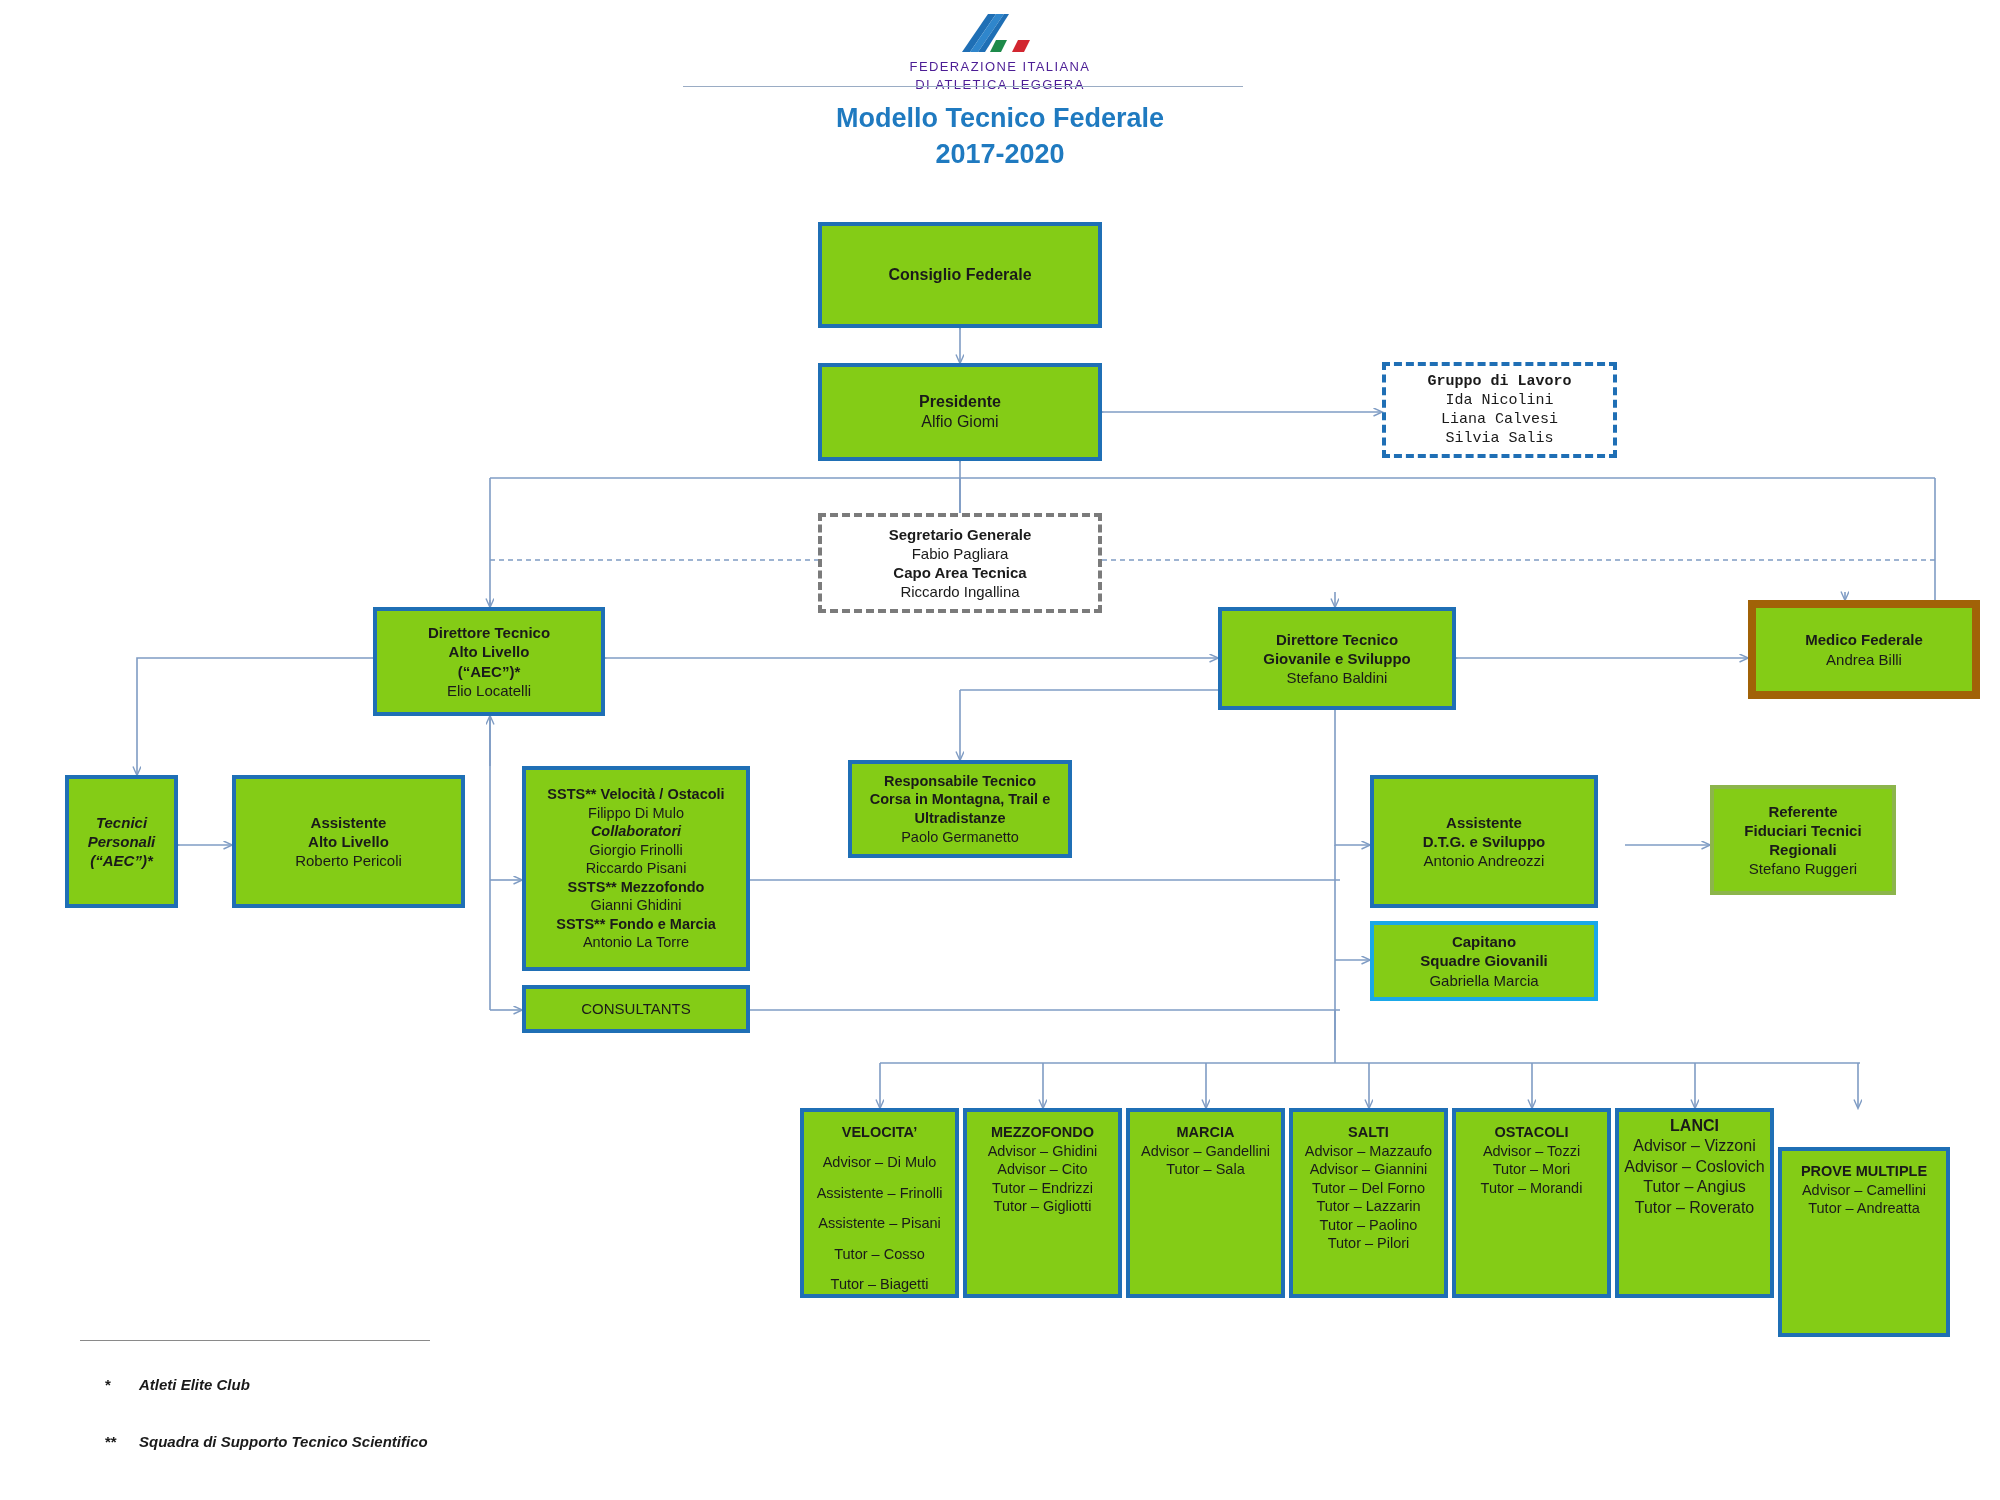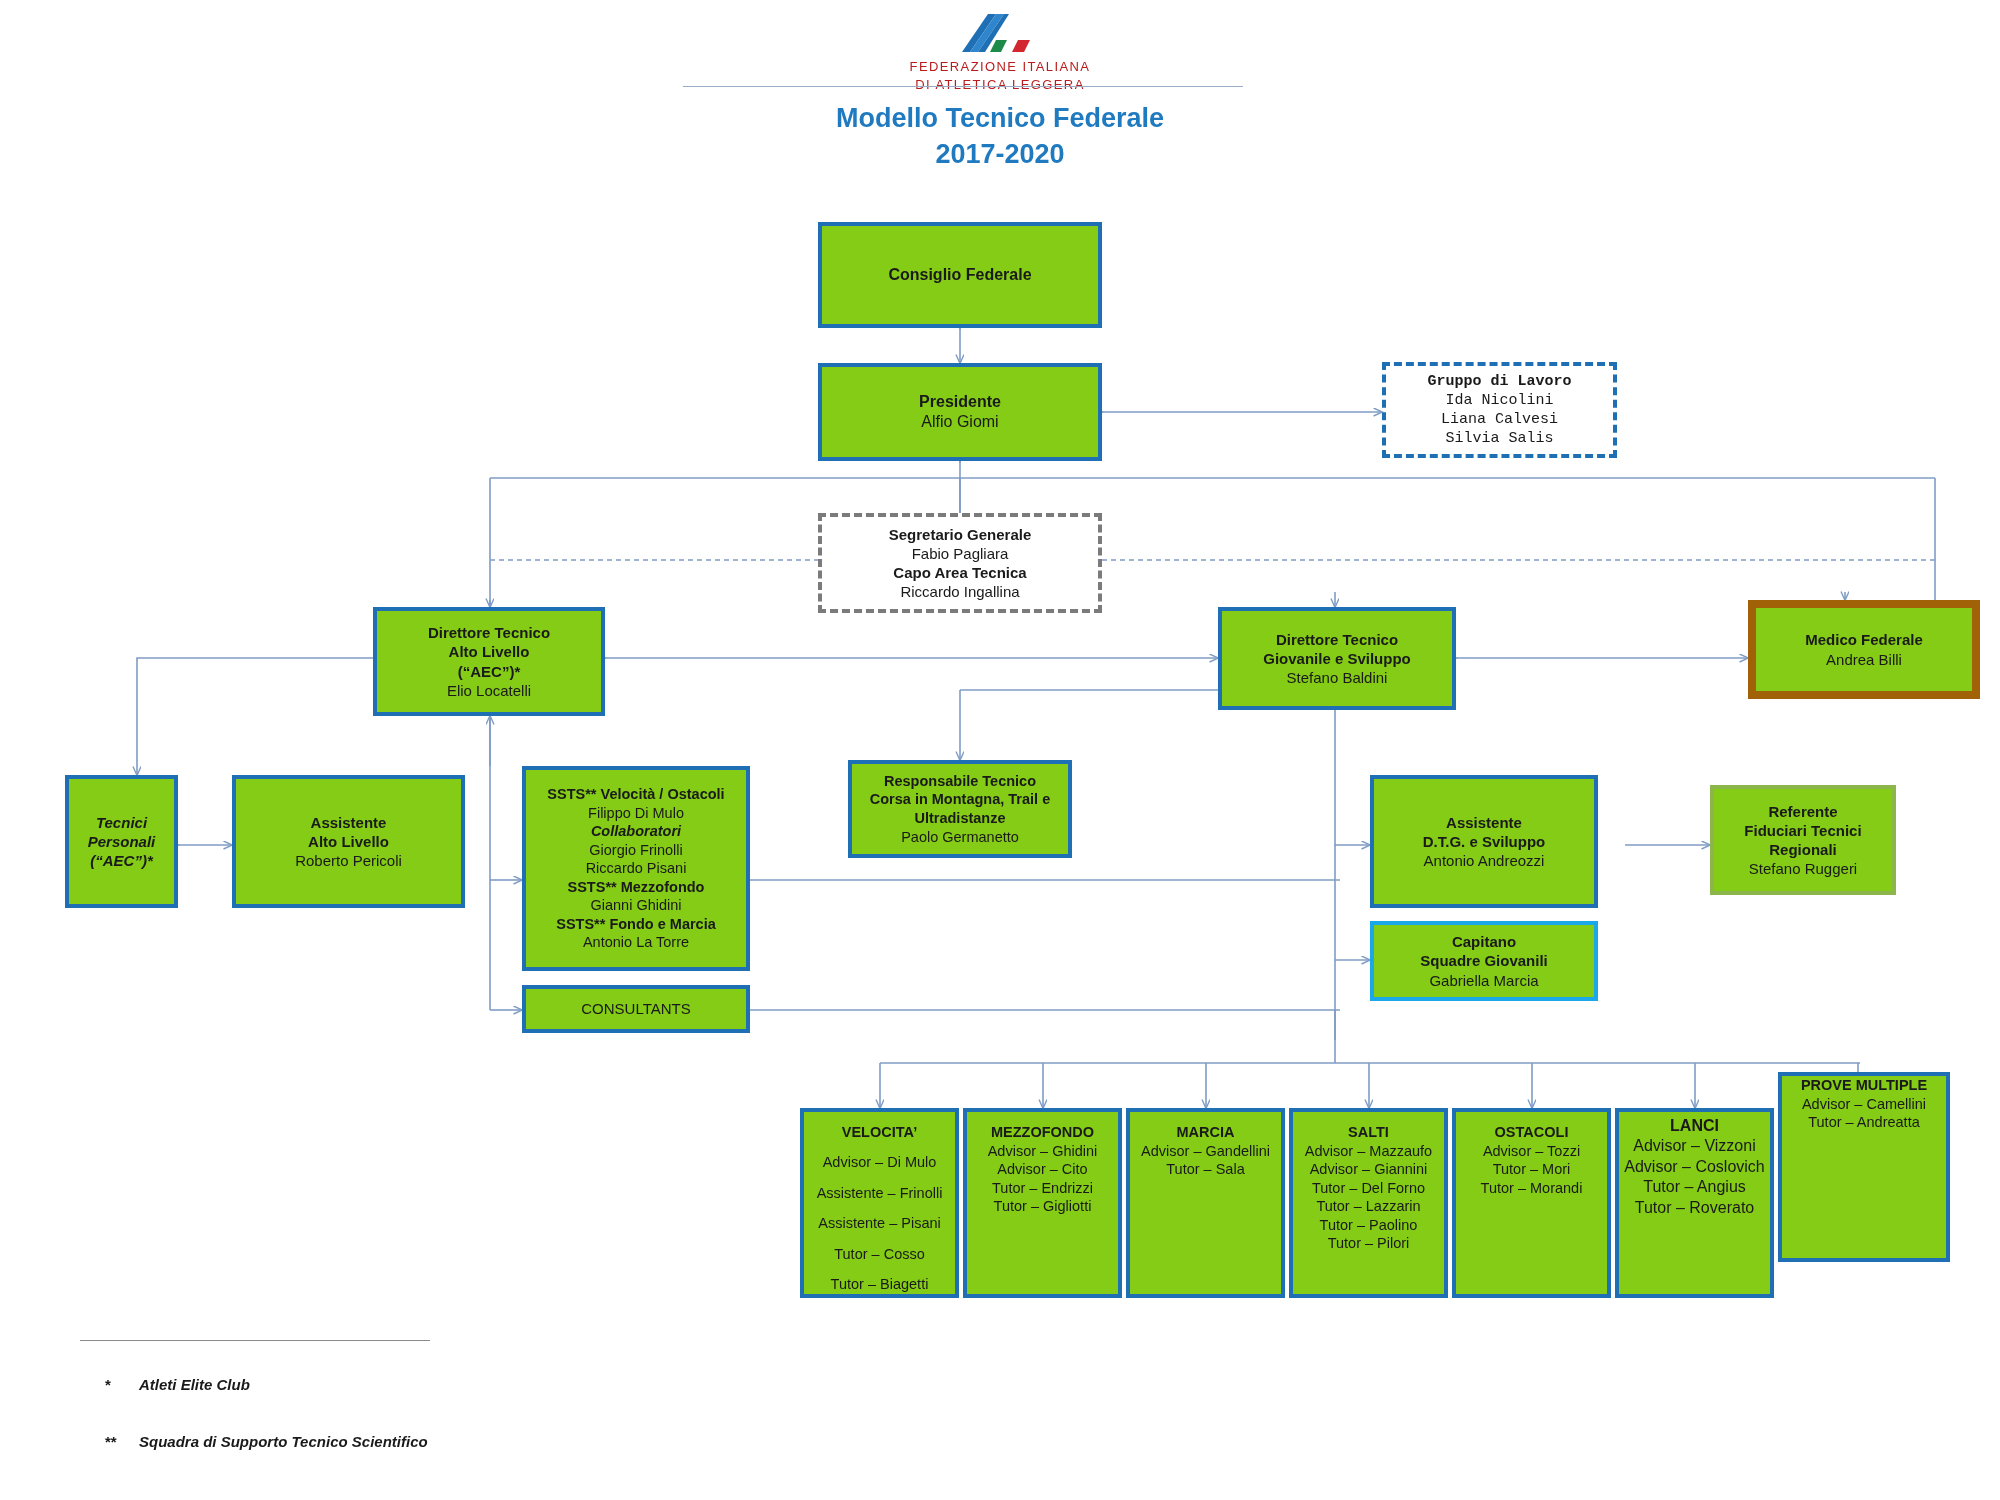--- a/index.html
+++ b/index.html
@@ -15,21 +15,21 @@
   .b-cyan{border:4px solid #1aa8e8;}
   .b-orange{border:8px solid #a16207;}
   .b-green{border:4px solid #8cb54b;}
   .b-dash-blue{border:4px dashed #1f6fb5;background:transparent;font-family:Liberation Mono, monospace;}
   .b-dash-gray{border:4px dashed #7b7b7b;background:#ffffff;}
   .bold{font-weight:bold;}
   .ital{font-style:italic;font-weight:bold;}
   
   #logo-wrap{position:absolute;left:880;top:0;width:240px;z-index:3;text-align:center;}
   #logoMark{margin:10px auto 4px auto;width:96px;height:44px;position:relative;}
-  #fed-name{font-size:13px;letter-spacing:1.4px;color:#b91c1c;line-height:1.35;
+  #fed-name{font-size:13px;letter-spacing:1.4px;color:#4c1d95;line-height:1.35;
             font-family:"Liberation Sans",sans-serif;}
   #hr-top{position:absolute;left:683px;top:86px;width:560px;height:0;
           border-top:1px solid #9aacc4;z-index:3;}
   #title{position:absolute;left:0;top:100px;width:2000px;text-align:center;z-index:3;
          color:#1f7ac0;font-weight:bold;font-size:27px;line-height:1.34;}
   #footnotes{position:absolute;left:80px;top:1340px;z-index:3;}
   #fn-rule{width:350px;border-top:1px solid #8a8a8a;margin-bottom:18px;}
   .fn-row{font-size:15px;font-style:italic;font-weight:bold;color:#1a1a1a;
           margin-bottom:6px;white-space:pre;}
   .fn-mark{display:inline-block;width:34px;font-style:normal;}
@@ -269,21 +269,21 @@
   </div>
 
   <div class="box b-blue" style="left:1615px;top:1108px;width:159px;height:190px;font-size:16px;justify-content:flex-start;padding-top:4px;">
     <span class="ln bold">LANCI</span>
     <span class="ln">Advisor – Vizzoni</span>
     <span class="ln">Advisor – Coslovich</span>
     <span class="ln">Tutor – Angius</span>
     <span class="ln">Tutor – Roverato</span>
   </div>
 
-  <div class="box b-blue" style="left:1778px;top:1072px;width:172px;height:190px;font-size:14.5px;justify-content:flex-start;">
+  <div class="box b-blue" style="left:1778px;top:1147px;width:172px;height:190px;font-size:14.5px;justify-content:flex-start;padding-top:11px;">
     <span class="ln bold">PROVE MULTIPLE</span>
     <span class="ln">Advisor – Camellini</span>
     <span class="ln">Tutor – Andreatta</span>
   </div>
 
   <div id="footnotes">
     <div id="fn-rule"></div>
     <div class="fn-row">
       <span class="fn-mark">*</span><span>Atleti Elite Club</span>
     </div>

